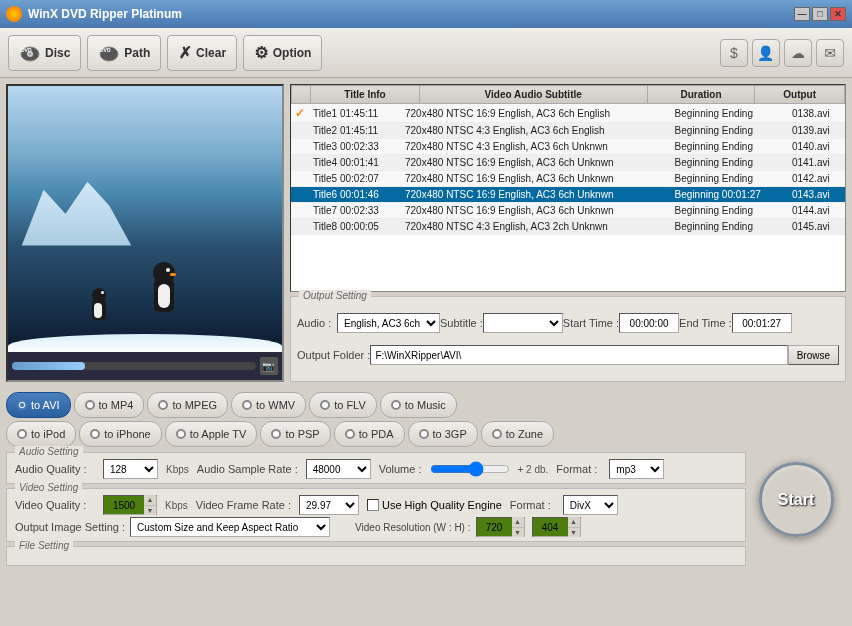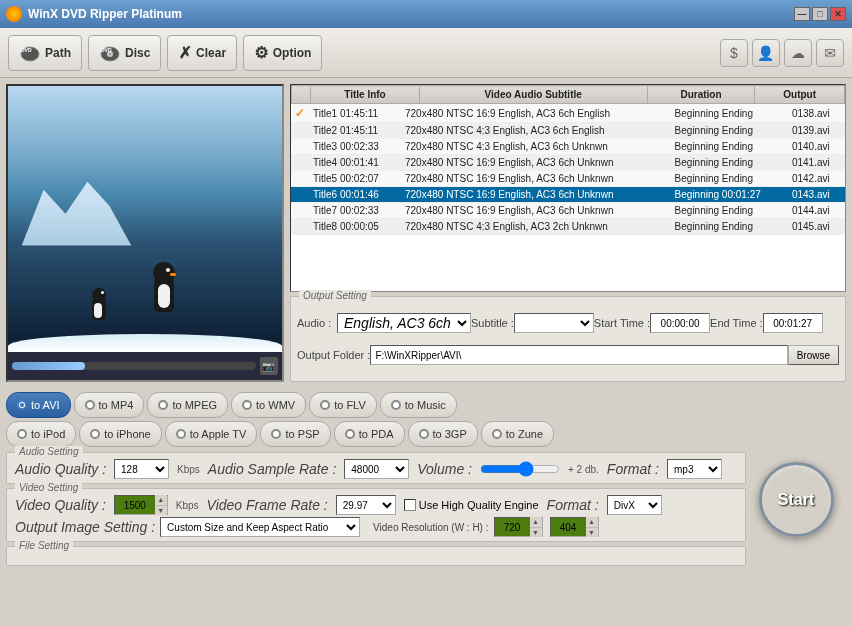--- a/index.html
+++ b/index.html
@@ -179,23 +179,22 @@
     .output-row {
       display: flex;
       align-items: center;
       margin: 12px 0;
     }
     .output-label { color: #444; font-size: 11px; min-width: 40px; }
     .output-select {
       height: 20px;
       border: 1px inset #aaa;
       background: white;
-      font-size: 14px;
+      font-size: 10px;
       padding: 0 2px;
-      font-style: italic;
     }
     .output-folder-input {
       flex: 1;
       height: 20px;
       border: 1px inset #aaa;
       background: white;
       font-size: 10px;
       padding: 0 4px;
     }
     .browse-btn {
@@ -250,21 +249,21 @@
       padding: 6px 8px 4px;
       position: relative;
       background: #e8e5df;
     }
     .setting-row {
       display: flex;
       align-items: center;
       gap: 8px;
       flex-wrap: wrap;
     }
-    .setting-label { color: #444; font-size: 14px; min-width: 80px; font-style: italic; }
+    .setting-label { color: #444; font-size: 11px; min-width: 80px; }
     .setting-select {
       height: 20px;
       border: 1px inset #aaa;
       background: white;
       font-size: 10px;
       padding: 0 2px;
       min-width: 55px;
     }
     .setting-input {
       height: 20px;
@@ -358,21 +357,21 @@
       margin-top: 2px;
     }
     .image-select {
       height: 20px;
       border: 1px inset #aaa;
       background: white;
       font-size: 10px;
       padding: 0 2px;
       min-width: 200px;
     }
-    .res-label { font-size: 10px; color: #444; margin-left: 8px; }
+    .res-label { font-size: 10px; color: #444; margin-left: 20px; }
     
     .titles-table-scroll {
       height: 148px;
       overflow-y: auto;
       overflow-x: hidden;
     }
     .titles-table-scroll::-webkit-scrollbar { width: 14px; }
     .titles-table-scroll::-webkit-scrollbar-track { background: #d4d0c8; border: 1px inset #aaa; }
     .titles-table-scroll::-webkit-scrollbar-thumb { background: linear-gradient(to bottom, #e0ddd8, #c8c5be); border: 1px outset #888; }
   </style>
@@ -385,35 +384,35 @@
     <span>WinX DVD Ripper Platinum</span>
   </div>
   <div class="title-bar-controls">
     <div class="tb-btn min">—</div>
     <div class="tb-btn max">□</div>
     <div class="tb-btn close">✕</div>
   </div>
 </div>
 
 <div class="toolbar">
-  <div class="tb-button">
-    <svg width="22" height="18" viewBox="0 0 22 18">
-      <ellipse cx="11" cy="10" rx="9" ry="7" fill="#555" stroke="#888" stroke-width="1"></ellipse>
-      <text x="2" y="8" font-size="5" fill="white">DVD</text>
-    </svg>
-    <span>Path</span>
-  </div>
   <div class="tb-button">
     <svg width="22" height="18" viewBox="0 0 22 18">
       <ellipse cx="11" cy="10" rx="9" ry="7" fill="#555" stroke="#888" stroke-width="1"></ellipse>
       <ellipse cx="11" cy="10" rx="3" ry="3" fill="#ccc"></ellipse>
       <ellipse cx="11" cy="10" rx="1" ry="1" fill="#888"></ellipse>
       <text x="2" y="8" font-size="5" fill="white">DVD</text>
     </svg>
     <span>Disc</span>
+  </div>
+  <div class="tb-button">
+    <svg width="22" height="18" viewBox="0 0 22 18">
+      <ellipse cx="11" cy="10" rx="9" ry="7" fill="#555" stroke="#888" stroke-width="1"></ellipse>
+      <text x="2" y="8" font-size="5" fill="white">DVD</text>
+    </svg>
+    <span>Path</span>
   </div>
   <div class="tb-button">
     <span style="font-size:16px;">✗</span>
     <span>Clear</span>
   </div>
   <div class="tb-button">
     <span style="font-size:16px;">⚙</span>
     <span>Option</span>
   </div>
   <div class="toolbar-right">

